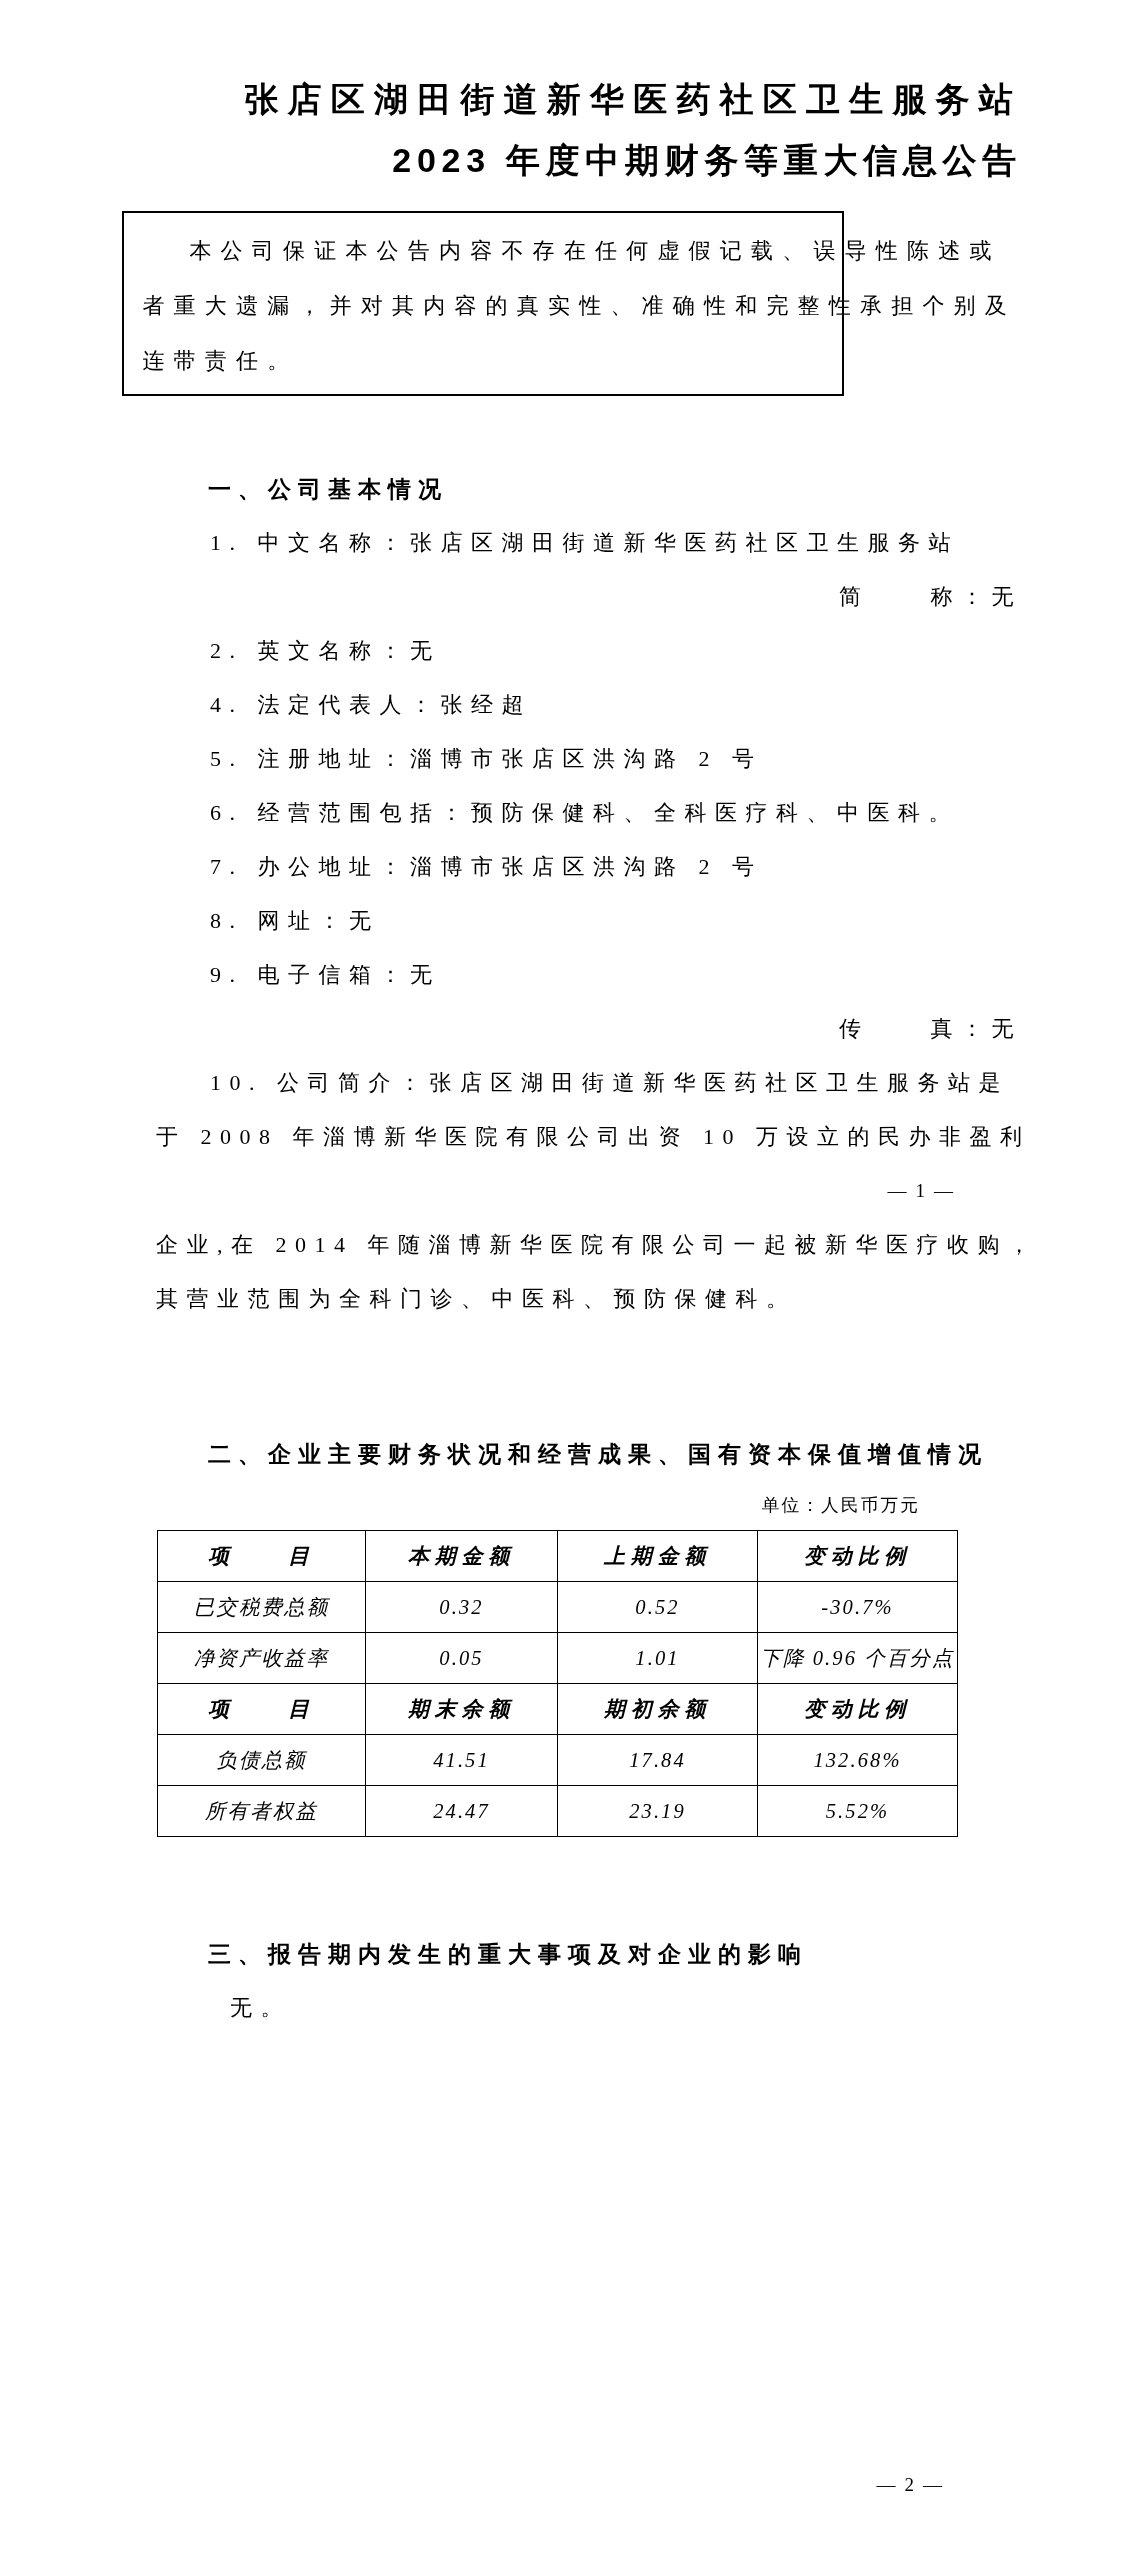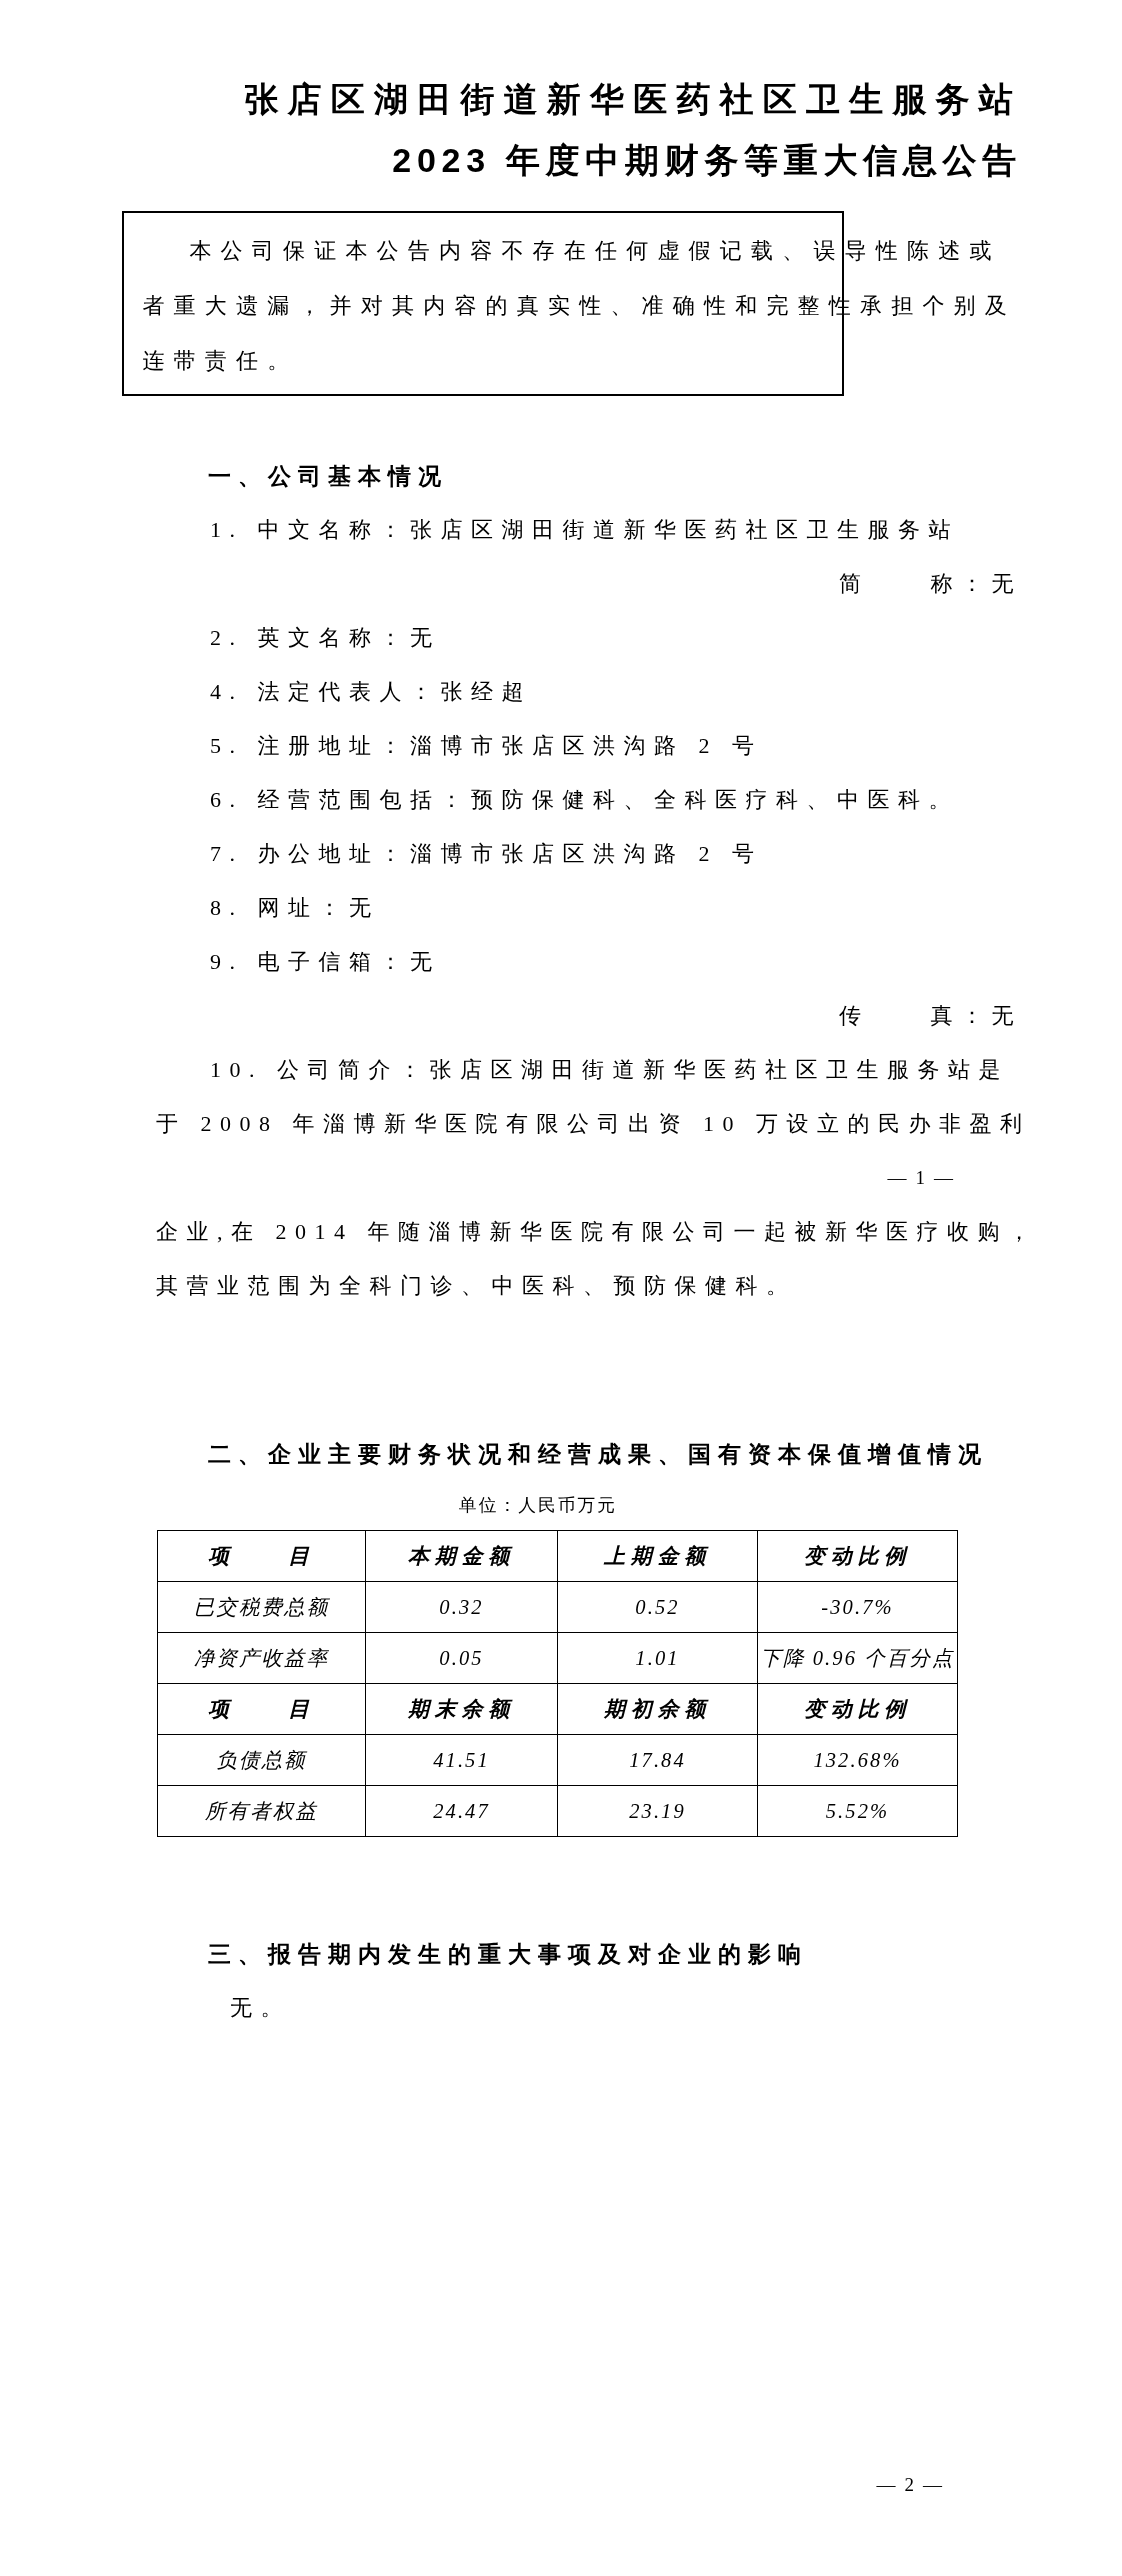--- a/index.html
+++ b/index.html
@@ -24,39 +24,39 @@
   
   .notice-box {
     left: 122px; top: 211px; width: 722px; height: 185px;
     border: 2.1px solid #000; box-sizing: border-box;
     font-size: 22px; letter-spacing: 9.2px;
   }
   .notice-line { height: 55px; line-height: 55px; padding: 0 18.4px; white-space: nowrap; }
   .notice-line.first { margin-top: 10px; text-indent: 47px; }
 
   
-  .sec1-block { left: 156px; top: 449px; width: 866px; font-size: 22px; letter-spacing: 8.5px; }
+  .sec1-block { left: 156px; top: 462px; width: 866px; font-size: 22px; letter-spacing: 8.5px; }
   .ln { height: 54px; line-height: 54px; white-space: nowrap; }
   .sec-heading {
     font-family: "Liberation Sans", "DejaVu Sans", sans-serif;
     font-weight: bold; font-size: 23px; letter-spacing: 7px; text-indent: 52px;
     white-space: nowrap;
   }
   .ind-item { text-indent: 54px; }
   .ind-cont { text-indent: 87px; text-align: right; }
   .ind-none { text-indent: 0; }
   .page-foot {
     text-align: right; font-size: 19px; letter-spacing: 2.1px;
     font-family: "Liberation Serif", "DejaVu Serif", serif; font-weight: normal;
   }
   .page-foot.in-flow { padding-right: 67px; }
 
   
   .sec2-heading { left: 156px; top: 1429px; width: 866px; height: 50px; line-height: 50px; }
-  .unit-note { left: 156px; top: 1490px; width: 764px; text-align: center;
+  .unit-note { left: 156px; top: 1490px; width: 764px; text-align: right;
                font-size: 17.7px; letter-spacing: 2.1px; height: 31px; line-height: 31px; }
 
   table.fin {
     position: absolute; left: 157px; top: 1530px; width: 800px;
     border-collapse: collapse; table-layout: fixed;
     font-size: 20.5px;
     font-style: italic;
   }
   table.fin th, table.fin td {
     border: 1.4px solid #000; height: 50px;

